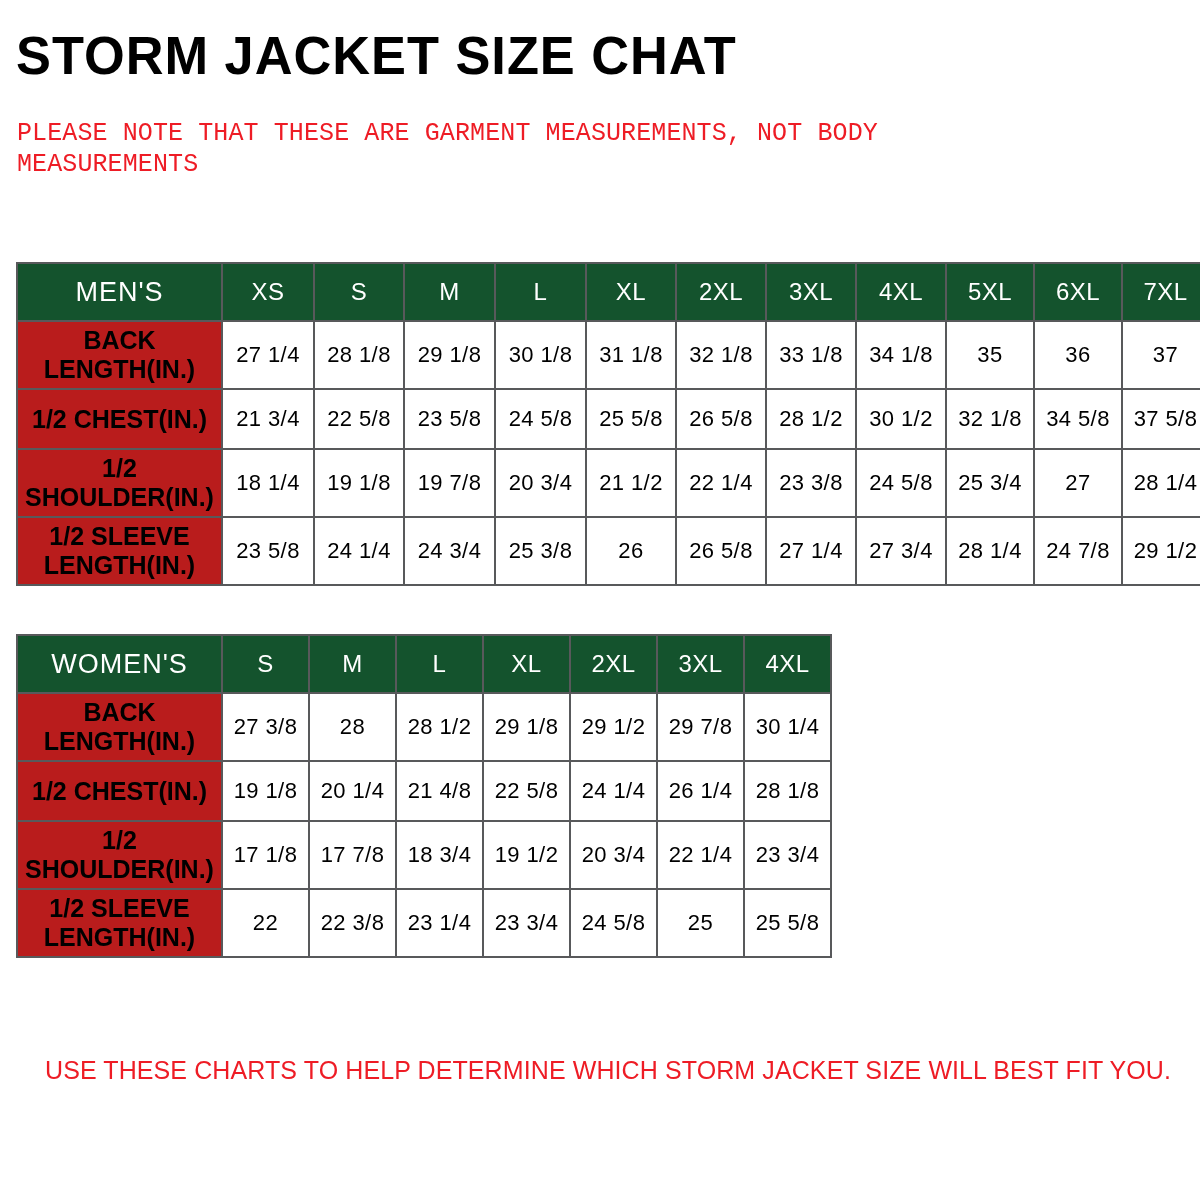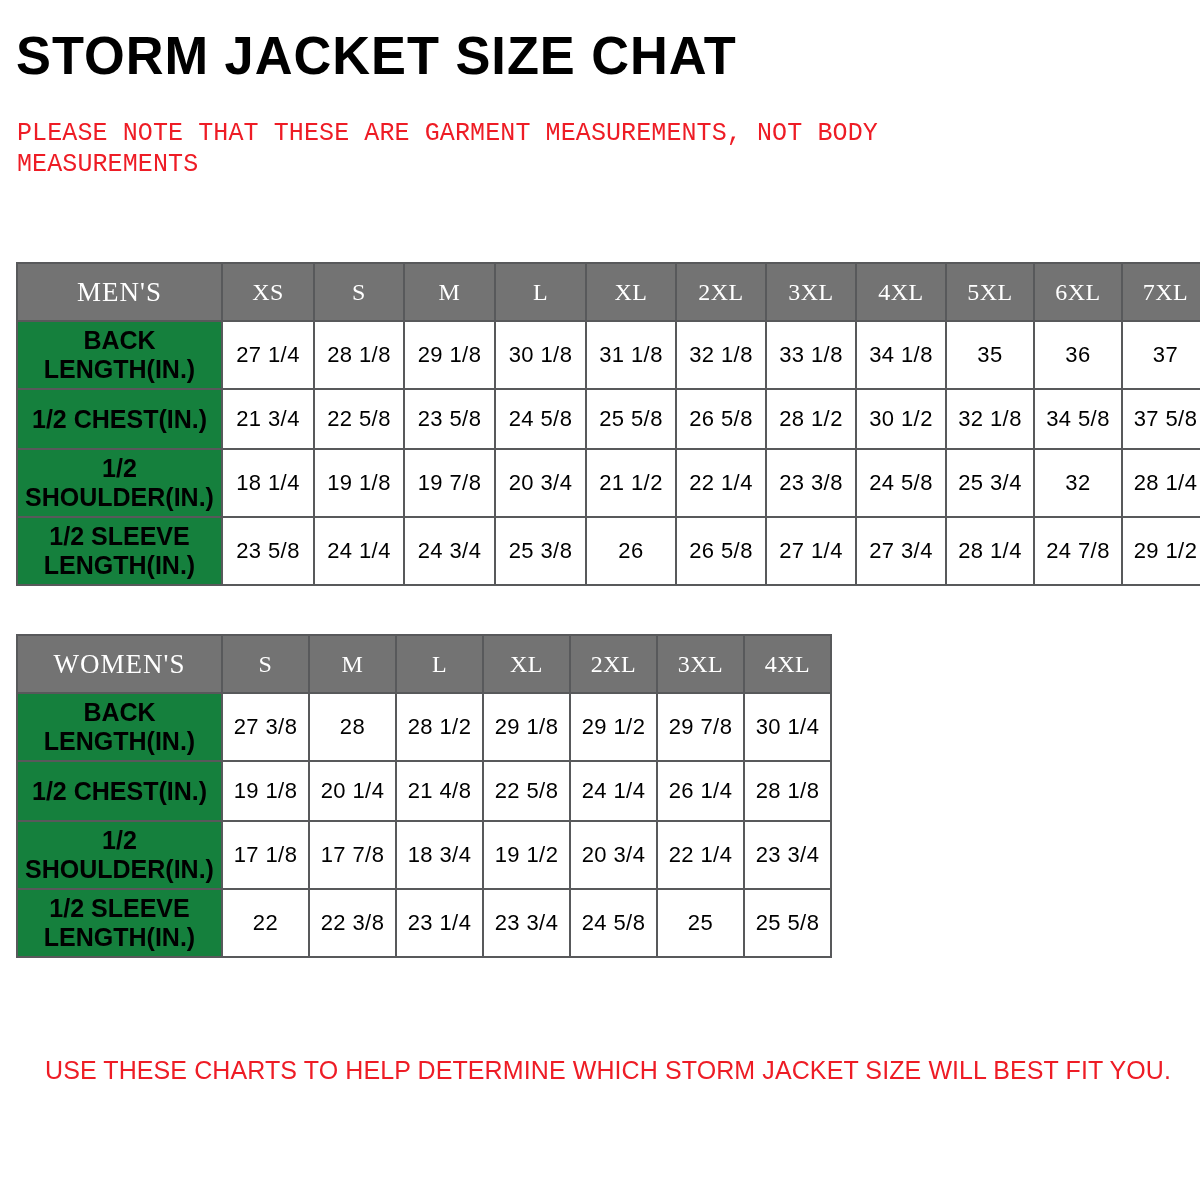--- a/index.html
+++ b/index.html
@@ -61,38 +61,37 @@
   }
   .size-table th,
   .size-table td {
     border: 2px solid #58595b;
     padding: 0;
     text-align: center;
     vertical-align: middle;
     background: #ffffff;
   }
   .size-table thead th {
-    background: #737373;
+    background: #14532d;
     color: #ffffff;
     font-size: 24px;
     font-weight: normal;
     height: 56px;
     letter-spacing: 0.5px;
-    font-family: Liberation Serif, serif;
   }
   .size-table thead th.corner {
     font-size: 27px;
     letter-spacing: 1px;
   }
   .size-table tbody th.rowlabel {
     color: #000000;
     font-size: 25px;
     font-weight: bold;
     line-height: 29px;
-    background: #15803d;
+    background: #b91c1c;
     padding: 4px 2px;
   }
   .size-table tbody td.value {
     font-size: 22px;
     font-weight: normal;
     color: #000000;
     letter-spacing: 0.4px;
   }
 
   
@@ -200,21 +199,21 @@
           <th class="rowlabel">1/2  SHOULDER(IN.)</th>
           <td class="value">18 1/4</td>
           <td class="value">19 1/8</td>
           <td class="value">19 7/8</td>
           <td class="value">20 3/4</td>
           <td class="value">21 1/2</td>
           <td class="value">22 1/4</td>
           <td class="value">23 3/8</td>
           <td class="value">24 5/8</td>
           <td class="value">25 3/4</td>
-          <td class="value">32</td>
+          <td class="value">27</td>
           <td class="value">28 1/4</td>
         </tr>
         <tr class="tall">
           <th class="rowlabel">1/2  SLEEVE<br>LENGTH(IN.)</th>
           <td class="value">23 5/8</td>
           <td class="value">24 1/4</td>
           <td class="value">24 3/4</td>
           <td class="value">25 3/8</td>
           <td class="value">26</td>
           <td class="value">26 5/8</td>

